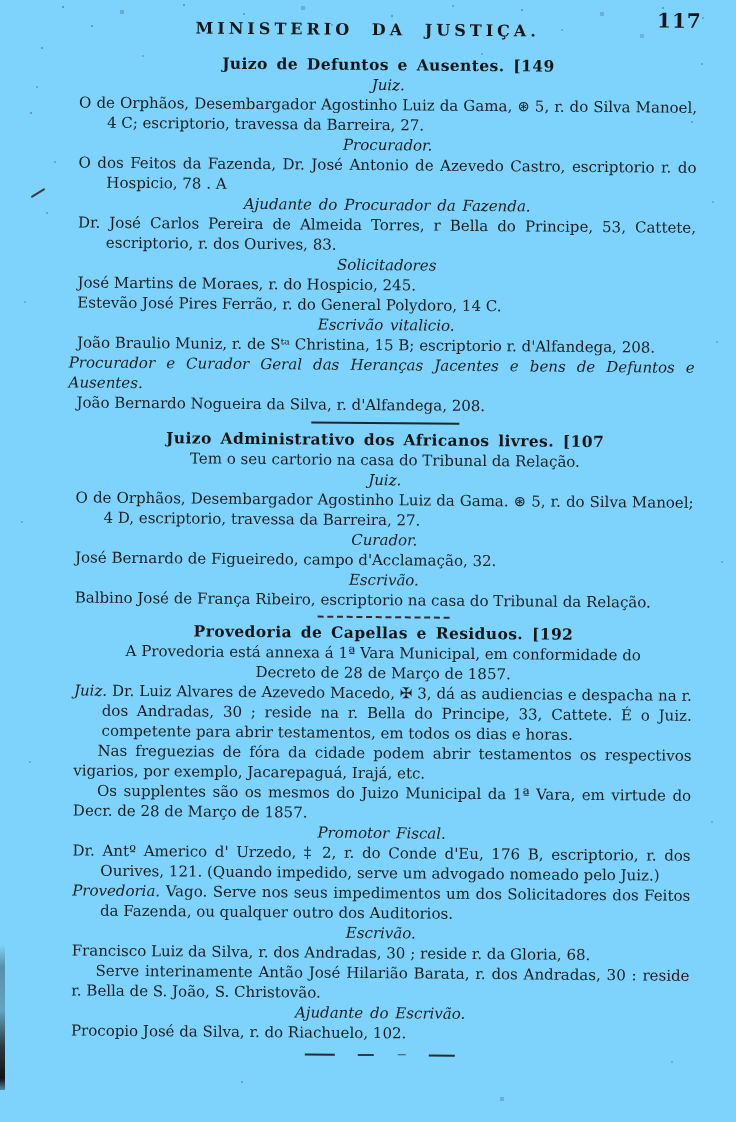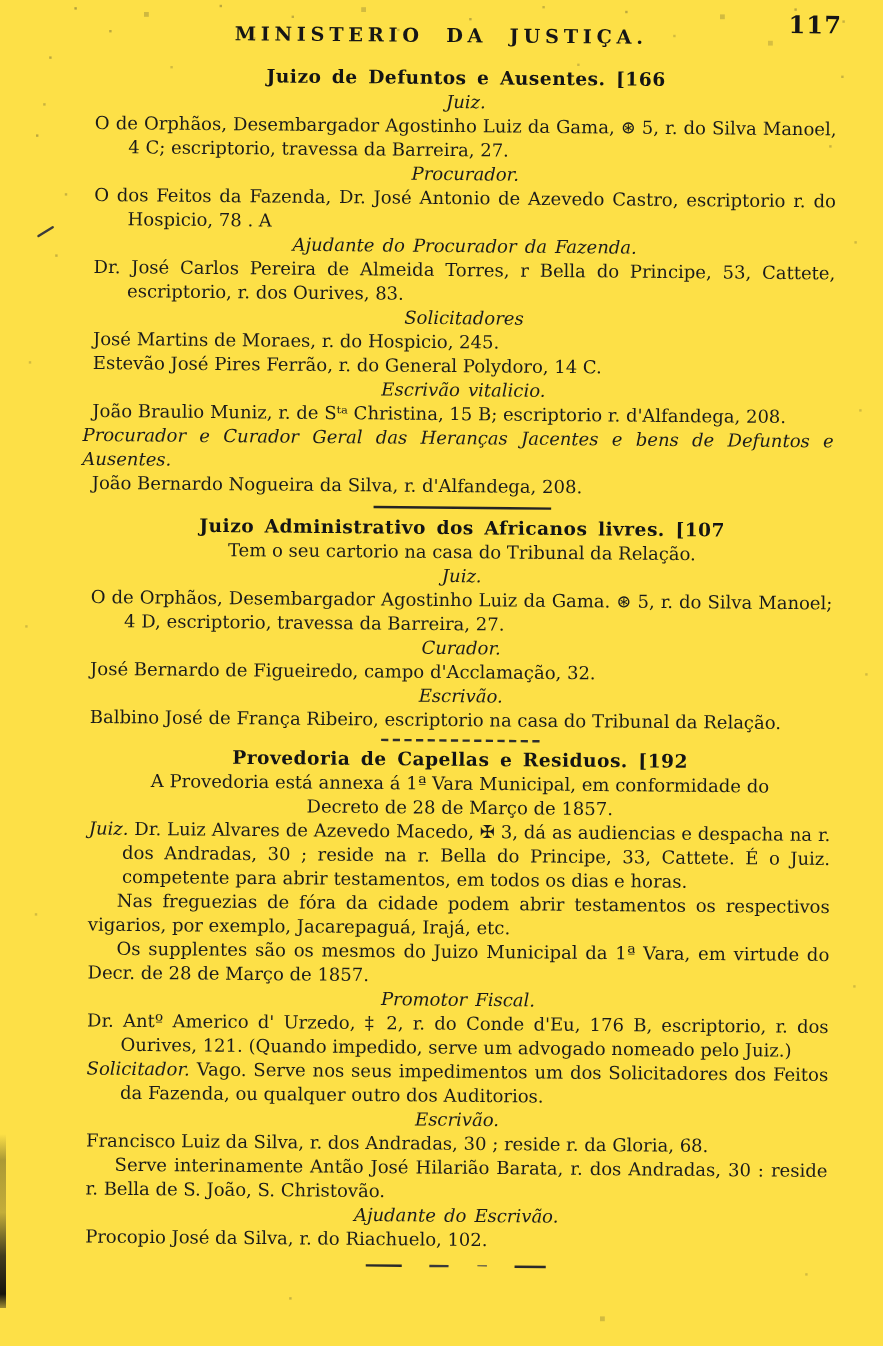--- a/index.html
+++ b/index.html
@@ -1,19 +1,19 @@
 <!DOCTYPE html>
 <html><head>
 <meta charset="utf-8">
 <style>
   html,body{margin:0;padding:0;}
   .page{
     position:relative;
     width:736px;height:1122px;
-    background:#fde047;
+    background:#7dd3fc;
     overflow:hidden;
     font-family:"DejaVu Serif", serif;
     color:#1b1b1b;
   }
   .content{
     position:absolute;left:0;top:0;width:736px;
     transform:rotate(0.5deg);
     transform-origin:368px 0;
   }
   .pghead{position:relative;padding-top:20px;height:26px;text-align:center;}
@@ -102,21 +102,21 @@
   <div class="content">
 
     <div class="pghead">
       <span class="title">MINISTERIO DA JUSTIÇA.</span>
       <span class="pnum">117</span>
     </div>
 
     <div class="col">
 
       <div>
-        <h2 class="shead"><span>Juizo de Defuntos e Ausentes.</span> <span>[166</span></h2>
+        <h2 class="shead"><span>Juizo de Defuntos e Ausentes.</span> <span>[149</span></h2>
         <p class="sub">Juiz.</p>
         <p class="entry">O de Orphãos, Desembargador Agostinho Luiz da Gama, ⊛ 5, r. do Silva Manoel, 4 C; escriptorio, travessa da Barreira, 27.</p>
         <p class="sub">Procurador.</p>
         <p class="entry">O dos Feitos da Fazenda, Dr. José Antonio de Azevedo Castro, escriptorio r. do Hospicio, 78 . A</p>
         <p class="sub">Ajudante do Procurador da Fazenda.</p>
         <p class="entry">Dr. José Carlos Pereira de Almeida Torres, r  Bella do Principe, 53, Cattete, escriptorio, r. dos Ourives, 83.</p>
         <p class="sub">Solicitadores</p>
         <p class="entry">José Martins de Moraes, r. do Hospicio, 245.</p>
         <p class="entry">Estevão José Pires Ferrão, r. do General Polydoro, 14 C.</p>
         <p class="sub">Escrivão vitalicio.</p>
@@ -141,21 +141,21 @@
       <hr class="rule-dashed">
 
       <div>
         <h2 class="shead"><span>Provedoria de Capellas e Residuos.</span> <span>[192</span></h2>
         <p class="center-block">A Provedoria está annexa á 1ª Vara Municipal, em conformidade do Decreto de 28 de Março de 1857.</p>
         <p class="entry"><span class="lead">Juiz.</span><span> Dr. Luiz Alvares de Azevedo Macedo, ✠ 3, dá as audiencias e despacha na r. dos Andradas, 30 ; reside na r. Bella do Principe, 33, Cattete. É o Juiz. competente para abrir testamentos, em todos os dias e horas.</span></p>
         <p class="ipara">Nas freguezias de fóra da cidade podem abrir testamentos os respectivos vigarios, por exemplo, Jacarepaguá, Irajá, etc.</p>
         <p class="ipara">Os supplentes são os mesmos do Juizo Municipal da 1ª Vara, em virtude do Decr. de 28 de Março de 1857.</p>
         <p class="sub">Promotor  Fiscal.</p>
         <p class="entry">Dr. Antº Americo d' Urzedo, ‡ 2, r. do Conde d'Eu, 176 B, escriptorio, r. dos Ourives, 121. (Quando impedido, serve um advogado nomeado pelo Juiz.)</p>
-        <p class="entry"><span class="lead">Solicitador.</span><span> Vago. Serve nos seus impedimentos um dos Solicitadores dos Feitos da Fazenda, ou qualquer outro dos Auditorios.</span></p>
+        <p class="entry"><span class="lead">Provedoria.</span><span> Vago. Serve nos seus impedimentos um dos Solicitadores dos Feitos da Fazenda, ou qualquer outro dos Auditorios.</span></p>
         <p class="sub">Escrivão.</p>
         <p class="entry">Francisco Luiz da Silva, r. dos Andradas, 30 ; reside r. da Gloria, 68.</p>
         <p class="ipara">Serve interinamente Antão José Hilarião Barata, r. dos Andradas, 30 : reside r. Bella de S. João, S. Christovão.</p>
         <p class="sub">Ajudante do Escrivão.</p>
         <p class="entry">Procopio José da Silva, r. do Riachuelo, 102.</p>
       </div>
 
       <div class="rule-broken">
           <i></i>
           <i></i>

